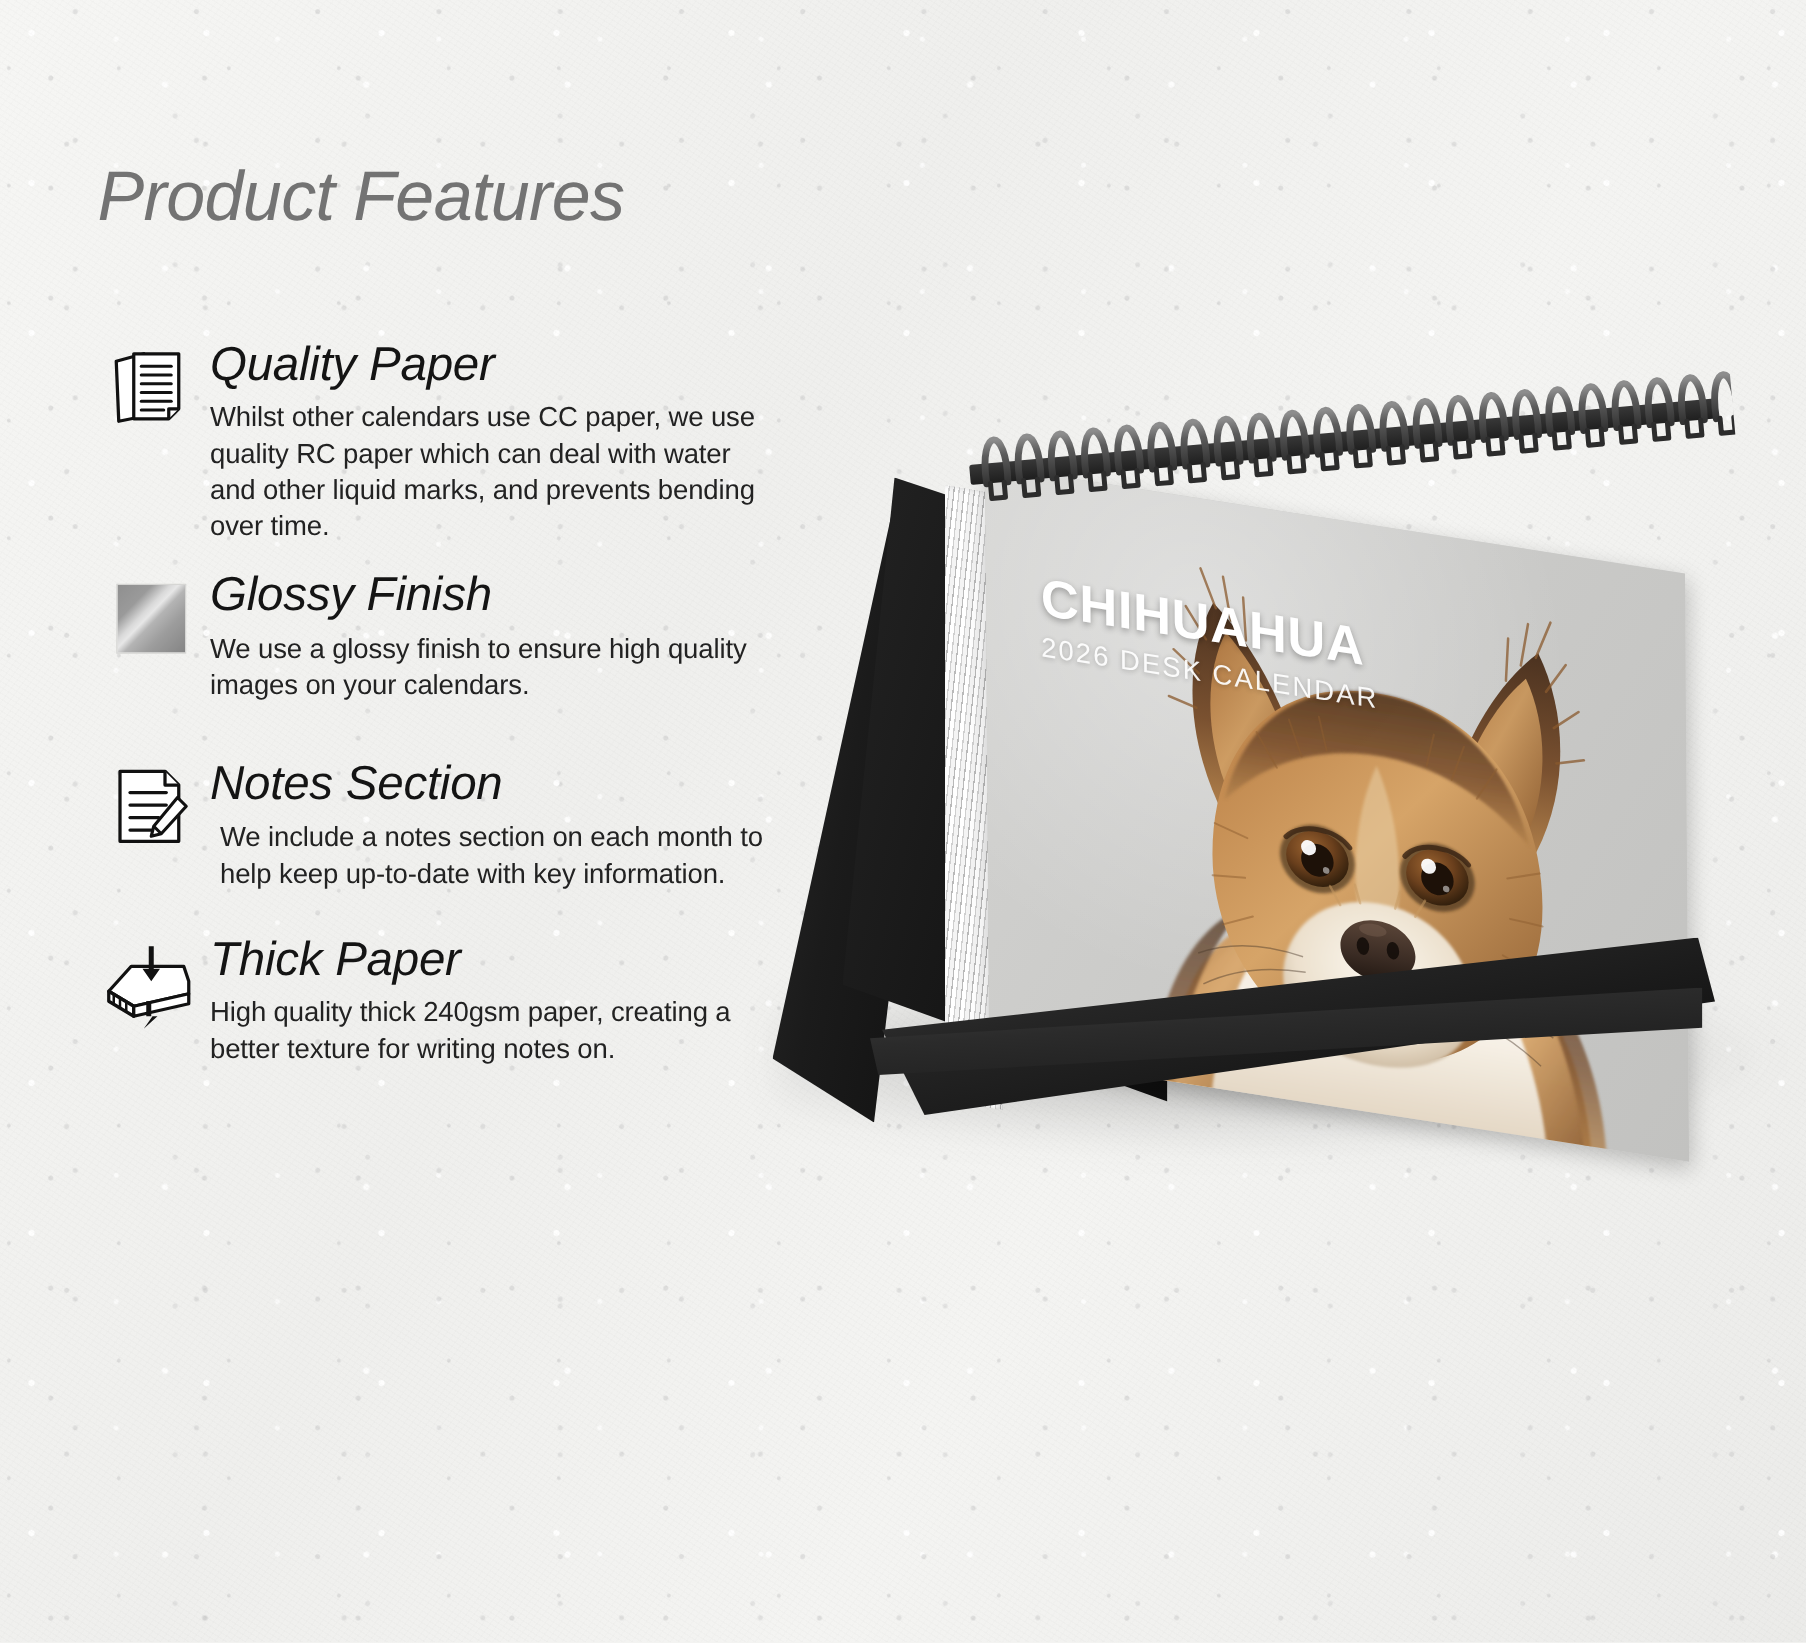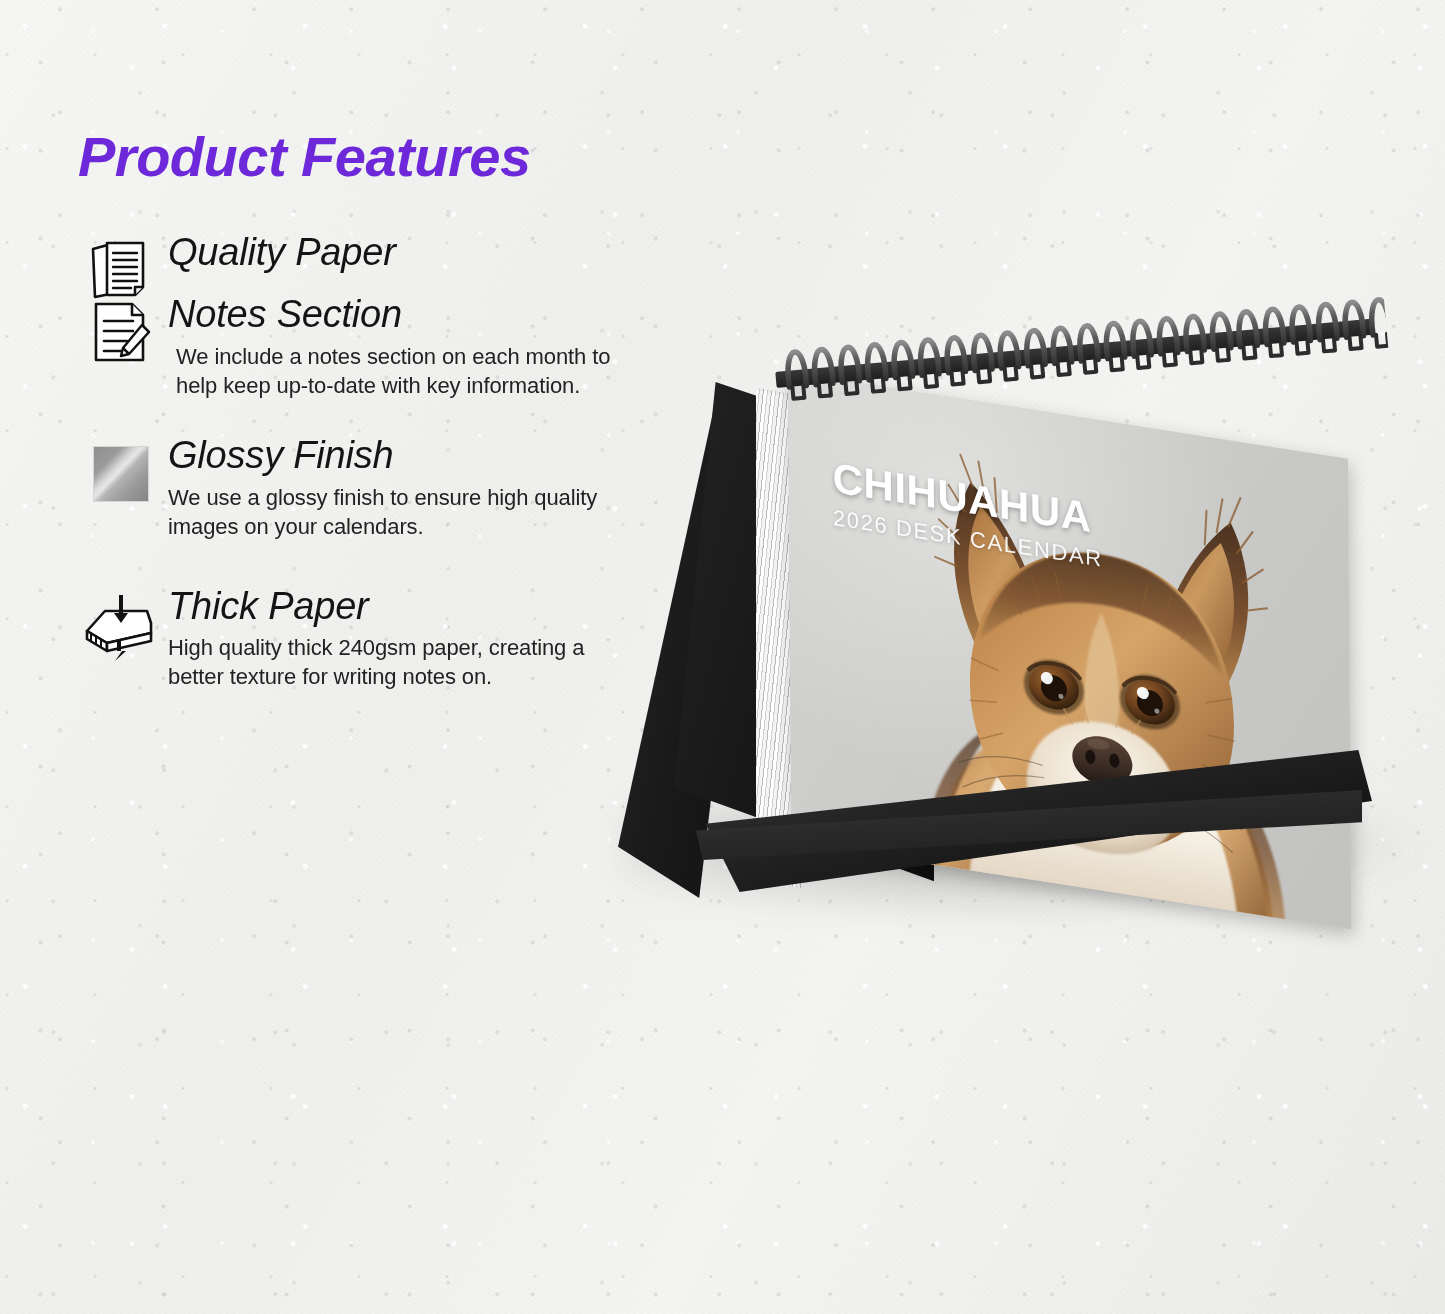--- a/index.html
+++ b/index.html
@@ -46,25 +46,25 @@
     position: absolute;
     left: 78px;
     top: 128px;
     width: 560px;
     z-index: 5;
   }
 
   #page-title {
     font-size: 56px;
     font-style: italic;
-    font-weight: 700;
+    font-weight: 400;
     letter-spacing: -0.5px;
-    color: #6d28d9;
+    color: #737373;
     line-height: 1.05;
-    margin-bottom: 44px;
+    margin-bottom: 84px;
   }
 
   .feature {
     position: relative;
     display: block;
     margin-bottom: 16px;
   }
   .feature-icon {
     position: absolute;
     left: 0;
@@ -300,20 +300,31 @@
           <line x1="28" y1="25" x2="52" y2="25"></line>
           <line x1="28" y1="32" x2="52" y2="32"></line>
           <line x1="28" y1="39" x2="52" y2="39"></line>
           <line x1="28" y1="46" x2="52" y2="46"></line>
           <line x1="28" y1="53" x2="46" y2="53"></line>
         </g>
       </svg>
     </div>
     <div class="feature-body">
       <div class="feature-title">Quality Paper</div>
+      <div class="feature-desc">Whilst other calendars use CC paper, we use quality RC paper which can deal with water and other liquid marks, and prevents bending over time.</div>
+    </div>
+  </div>
+
+  <div class="feature" id="feature-1">
+    <div class="feature-icon">
+      <div class="glossy-swatch"></div>
+    </div>
+    <div class="feature-body">
+      <div class="feature-title">Glossy Finish</div>
+      <div class="feature-desc">We use a glossy finish to ensure high quality images on your calendars.</div>
     </div>
   </div>
 
   <div class="feature" id="feature-2">
     <div class="feature-icon">
       <svg width="72" height="72" viewBox="0 0 72 72" aria-hidden="true">
         <g fill="#fff" stroke="#111" stroke-width="2.6" stroke-linejoin="round">
           <path d="M11 7 L47 7 L58 18 L58 63 L11 63 Z"></path>
           <path d="M47 7 L47 18 L58 18"></path>
         </g>
@@ -325,30 +336,20 @@
         </g>
         <g fill="#fff" stroke="#111" stroke-width="2.5" stroke-linejoin="round">
           <path d="M57 28 L64 35 L44 57 L36 59 L38 51 Z"></path>
           <path d="M38 51 L44 57"></path>
         </g>
       </svg>
     </div>
     <div class="feature-body">
       <div class="feature-title">Notes Section</div>
       <div class="feature-desc">We include a notes section on each month to help keep up-to-date with key information.</div>
-    </div>
-  </div>
-
-  <div class="feature" id="feature-1">
-    <div class="feature-icon">
-      <div class="glossy-swatch"></div>
-    </div>
-    <div class="feature-body">
-      <div class="feature-title">Glossy Finish</div>
-      <div class="feature-desc">We use a glossy finish to ensure high quality images on your calendars.</div>
     </div>
   </div>
 
   <div class="feature" id="feature-3">
     <div class="feature-icon">
       <svg width="76" height="76" viewBox="0 0 76 76" aria-hidden="true">
         <g fill="#fff" stroke="#111" stroke-width="2.6" stroke-linejoin="round">
           <path d="M4 38 L22 18 L64 18 L68 30 L68 40 L24 50 Z" fill="#fff"></path>
           <path d="M4 38 L4 46 L24 58 L24 50 Z"></path>
           <path d="M24 58 L68 48 L68 40 L24 50 Z"></path>

